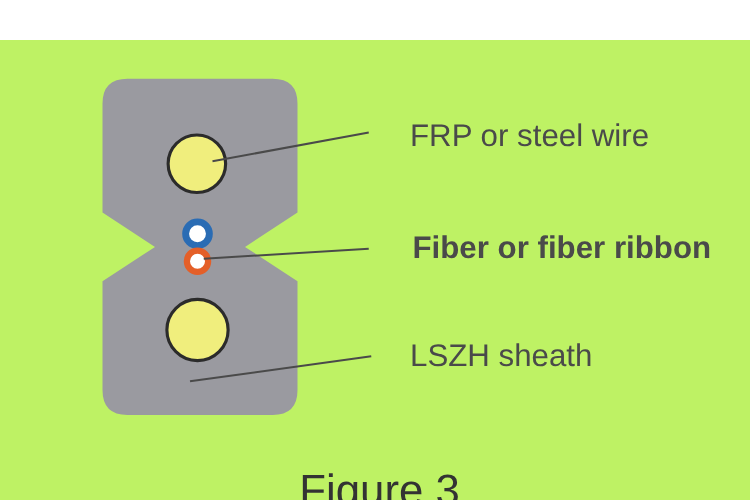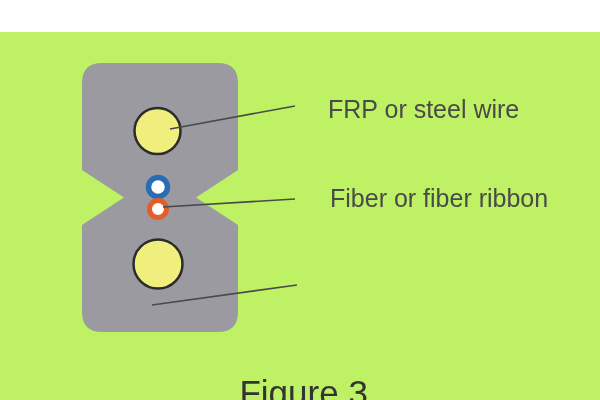--- a/index.html
+++ b/index.html
@@ -68,17 +68,18 @@
     <circle cx="158" cy="155" r="9.5" stroke-width="5.5" fill="#ffffff" stroke="#2a6cb4"></circle>
     <circle cx="158" cy="177" r="8.5" stroke-width="5" fill="#ffffff" stroke="#e45f28"></circle>
 
     <line x1="170" y1="97" x2="295" y2="74" stroke-width="1.6" stroke="#4a4a4a"></line>
     <line x1="163" y1="175" x2="295" y2="167" stroke-width="1.6" stroke="#4a4a4a"></line>
     <line x1="152" y1="273" x2="297" y2="253" stroke-width="1.6" stroke="#4a4a4a"></line>
   </svg>
 
   <div class="label" style="left:328px; top:63px;">FRP or steel wire</div>
 
-  <div class="label" style="left:330px; top:152px;">Fiber or fiber ribbon</div>
+  <div class="label" style="left:330px; top:152px;font-weight:bold;">Fiber or fiber ribbon</div>
 
+  <div class="label" style="left:328px; top:239px;">LSZH sheath</div>
 
   <div class="caption">. Figure 3</div>
 </div>
 
 </body></html>

